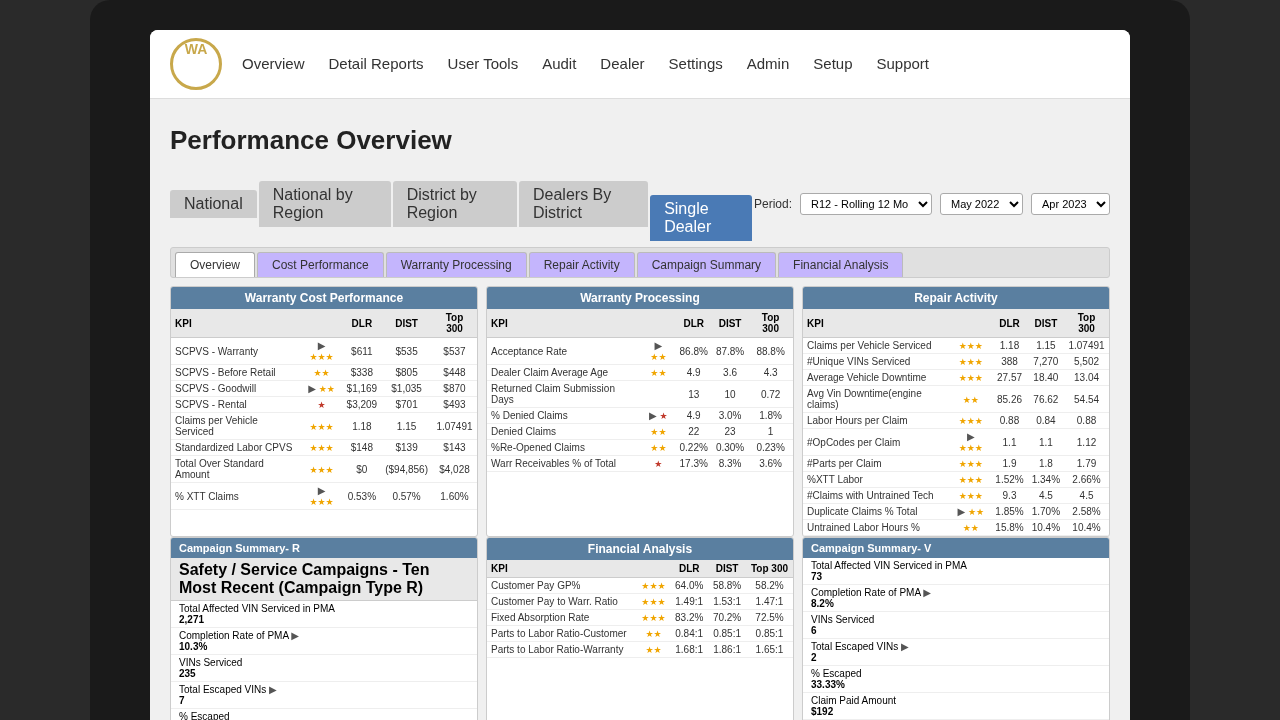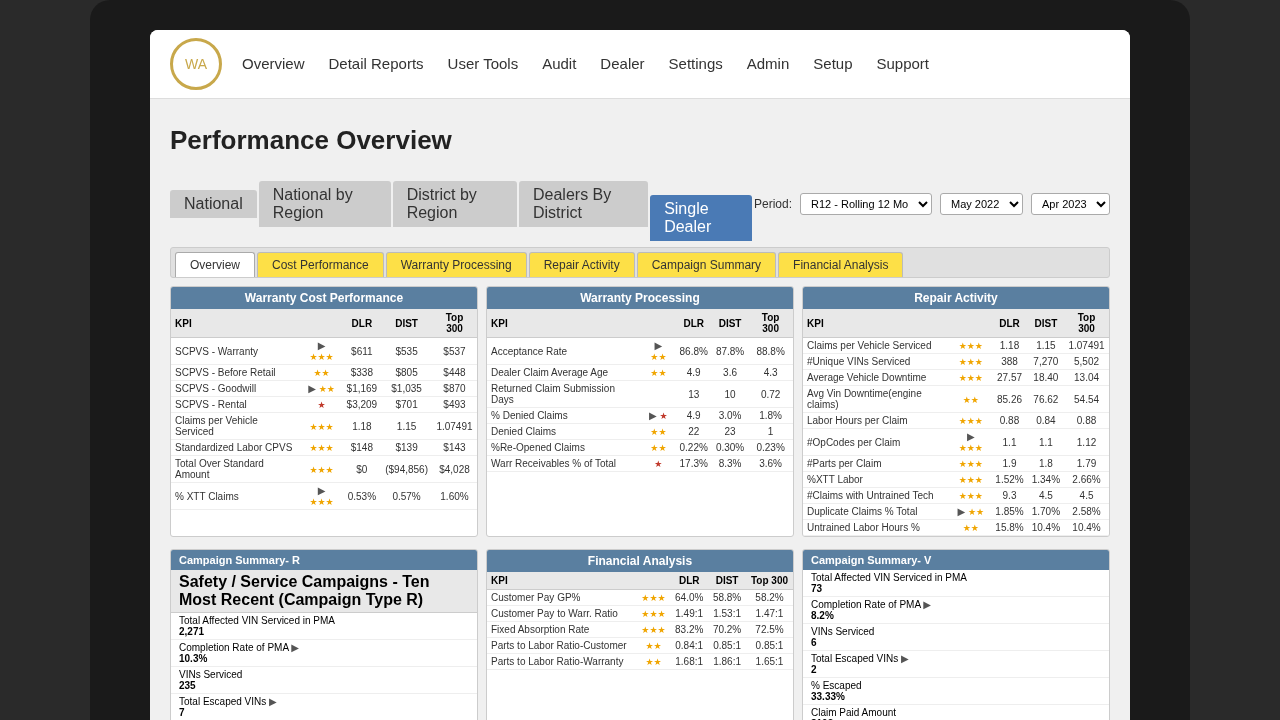--- a/index.html
+++ b/index.html
@@ -30,23 +30,23 @@
       align-items: center;
       padding: 8px 20px;
       background: #fff;
       border-bottom: 1px solid #ddd;
       gap: 0;
     }
     .logo-circle {
       width: 52px; height: 52px;
       border-radius: 50%;
       border: 3px solid #c8a84b;
-      display: flex; align-items: center; justify-content: center;
+      display: flex; justify-content: center;
       margin-right: 20px;
-      font-weight: normal;
+      font-weight: bold;
       font-size: 14px;
       color: #c8a84b;
       flex-shrink: 0;
     }
     .nav-links {
       display: flex;
       gap: 24px;
       list-style: none;
     }
     .nav-links li a {
@@ -106,39 +106,39 @@
       display: flex;
       gap: 2px;
       margin-bottom: 8px;
       background: #e0e0e0;
       padding: 4px 4px 0 4px;
       border: 1px solid #ccc;
       border-radius: 3px;
     }
     .tab2 {
       padding: 5px 14px;
-      background: #fde047;
+      background: #c4b5fd;
       color: #333;
       font-size: 12px;
       cursor: pointer;
       border-radius: 3px 3px 0 0;
       border: 1px solid #bbb;
       border-bottom: none;
     }
     .tab2.active {
       background: #fff;
       color: #333;
       border-color: #aaa;
     }
     
     .three-col {
       display: grid;
       grid-template-columns: 1fr 1fr 1fr;
       gap: 8px;
-      margin-bottom: 12px;
+      margin-bottom: 0;
     }
     .panel {
       background: #fff;
       border: 1px solid #ccc;
       border-radius: 3px;
       overflow: hidden;
     }
     .panel-header {
       background: #5a7fa0;
       color: #fff;

